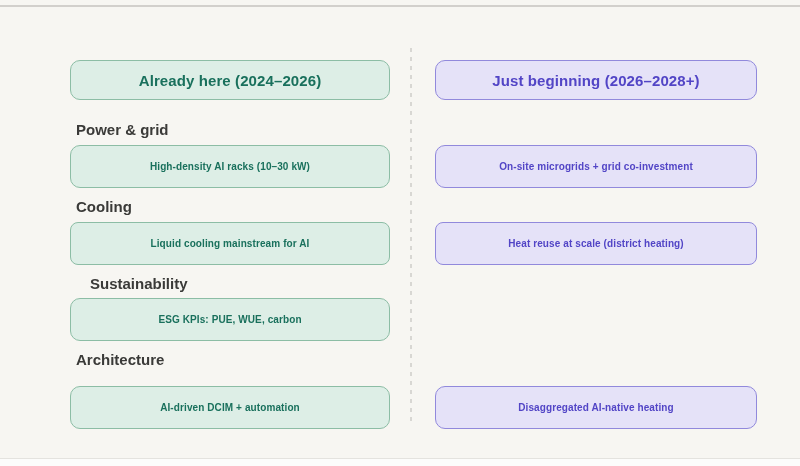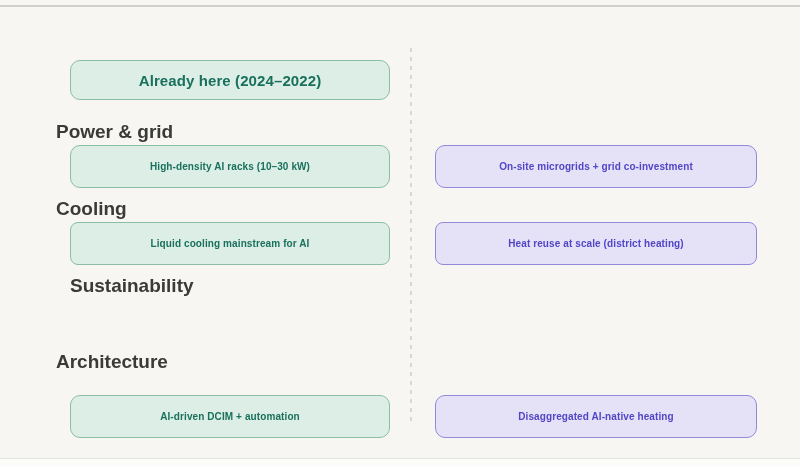--- a/index.html
+++ b/index.html
@@ -72,52 +72,54 @@
     background: var(--purple-bg, #e5e2f8);
     border: 1px solid var(--purple-border, #9189dc);
     color: var(--purple-text, #5245c6);
   }
   .col-left  { left: 70px;  width: 320px; }
   .col-right { left: 435px; width: 322px; }
   .hdr { top: 60px; }
   .box0 { top: 145px; }
   .box1 { top: 222px; border-radius: 8px; }
   .box2 { top: 298px; }
-  .box3 { top: 395px; }
+  .box3 { top: 386px; }
   .cat {
     position: absolute;
-    left: 56px;
-    font-size: 19px;
+    left: 76px;
+    font-size: 15px;
     font-weight: 600;
     color: #3a3a38;
   }
   .cat0 { top: 121px; }
   .cat1 { top: 198px; }
   .cat2 { top: 275px; margin-left: 14px; }
   .cat3 { top: 351px; }
 </style>
 </head>
 <body>
 
 <div class="canvas">
 
   <div class="top-line"></div>
   <div class="divider"></div>
 
-  <div class="pill header green col-left hdr">Already here (2024–2022)</div>
+  <div class="pill header green col-left hdr">Already here (2024–2026)</div>
+  <div class="pill header purple col-right hdr">Just beginning (2026–2028+)</div>
 
   <div class="cat cat0">Power &amp; grid</div>
   <div class="pill green col-left box0">High-density AI racks (10–30 kW)</div>
   <div class="pill purple col-right box0">On-site microgrids + grid co-investment</div>
 
   <div class="cat cat1">Cooling</div>
   <div class="pill green col-left box1">Liquid cooling mainstream for AI</div>
   <div class="pill purple col-right box1">Heat reuse at scale (district heating)</div>
 
   <div class="cat cat2">Sustainability</div>
+  <div class="pill green col-left box2">ESG KPIs: PUE, WUE, carbon</div>
 
   <div class="cat cat3">Architecture</div>
   <div class="pill green col-left box3">AI-driven DCIM + automation</div>
   <div class="pill purple col-right box3">Disaggregated AI-native heating</div>
 
   <div class="bottom-line"></div>
   <div class="bottom-strip"></div>
 
 </div>
 

